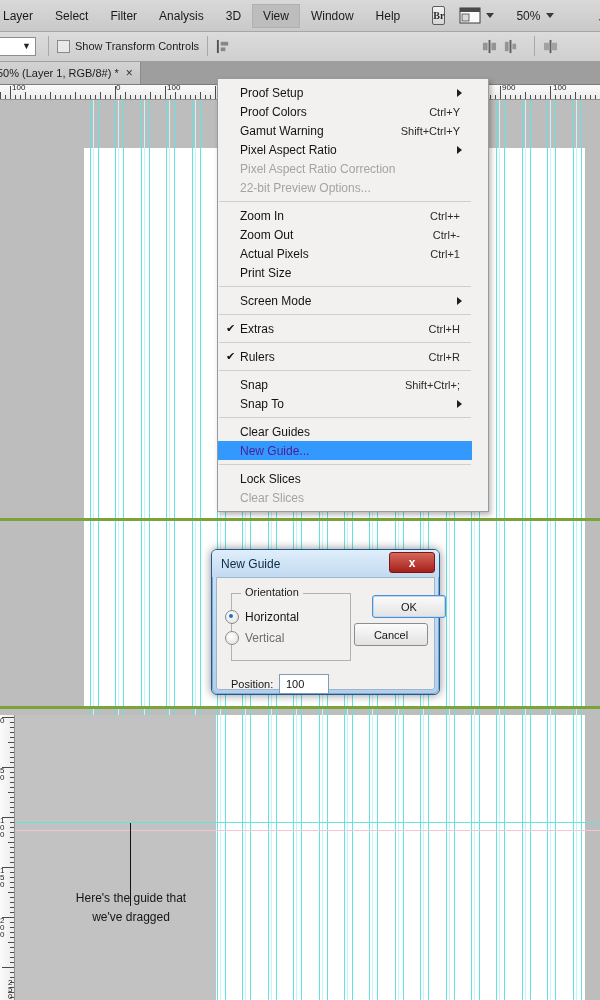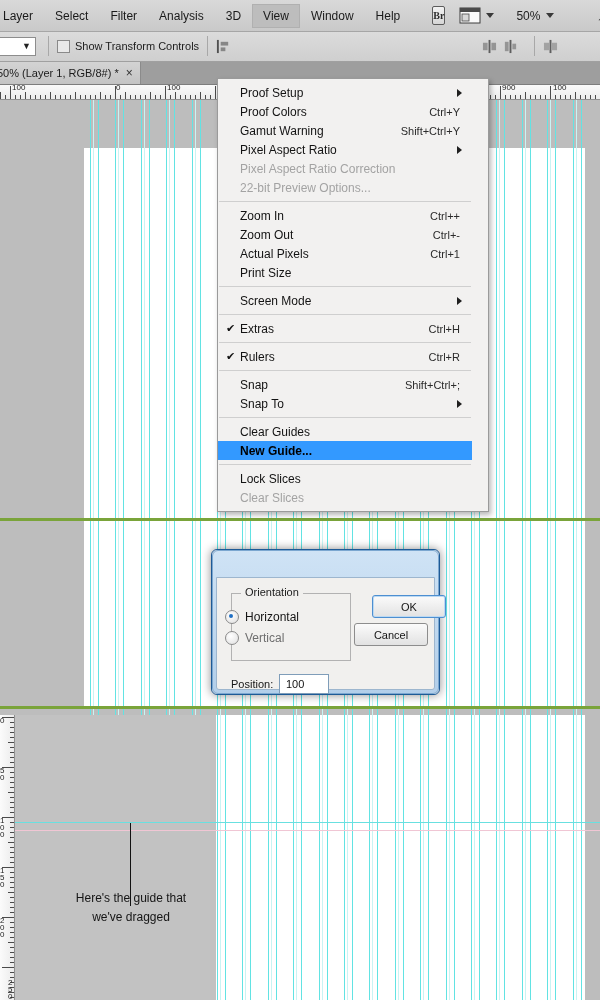--- a/index.html
+++ b/index.html
@@ -115,21 +115,21 @@
     box-shadow:2px 3px 5px rgba(0,0,0,.28);
     padding:4px 16px 4px 0;box-sizing:border-box;margin-top:48px;
   }
   .mrow{
     position:relative;height:19px;display:flex;align-items:center;
     padding-left:22px;padding-right:10px;box-sizing:border-box;
   }
   .mrow .lbl{font-size:12px;color:#131313;white-space:nowrap;}
   .mrow.disabled .lbl{color:#a3a3a3;}
   .mrow.sel{background:#3399ff;}
-  .mrow.sel .lbl{color:#000000;font-weight:bold;}
+  .mrow.sel .lbl{color:#4c1d95;}
   .mrow .acc{
     position:absolute;right:12px;font-size:11px;color:#2b2b2b;white-space:nowrap;
   }
   .mrow .arr{
     position:absolute;right:10px;width:0;height:0;
     border-top:4px solid transparent;border-bottom:4px solid transparent;
     border-left:5px solid #1f1f1f;
   }
   .mrow .chk{position:absolute;left:8px;font-size:11px;color:#111;}
   .msep{height:1px;background:#cfcfcf;margin:4px 1px;}
@@ -644,20 +644,24 @@
           <span class="lbl">Lock Slices</span>
         </div>
         <div class="mrow disabled">
           <span class="lbl">Clear Slices</span>
         </div>
       </div>
   </div>
 
   <div class="dialog">
     <div class="dlg-outer"></div>
+    <div class="dlg-title">
+      <span class="dlg-title-text">New Guide</span>
+      <span class="dlg-close">x</span>
+    </div>
     <div class="dlg-body">
       <div class="fieldset">
         <span class="fieldset-legend">Orientation</span>
       </div>
       <div class="radio-row" style="top:32px;">
         <span class="radio on"></span>
         <span class="radio-lbl">Horizontal</span>
       </div>
       <div class="radio-row" style="top:53px;">
         <span class="radio"></span>

